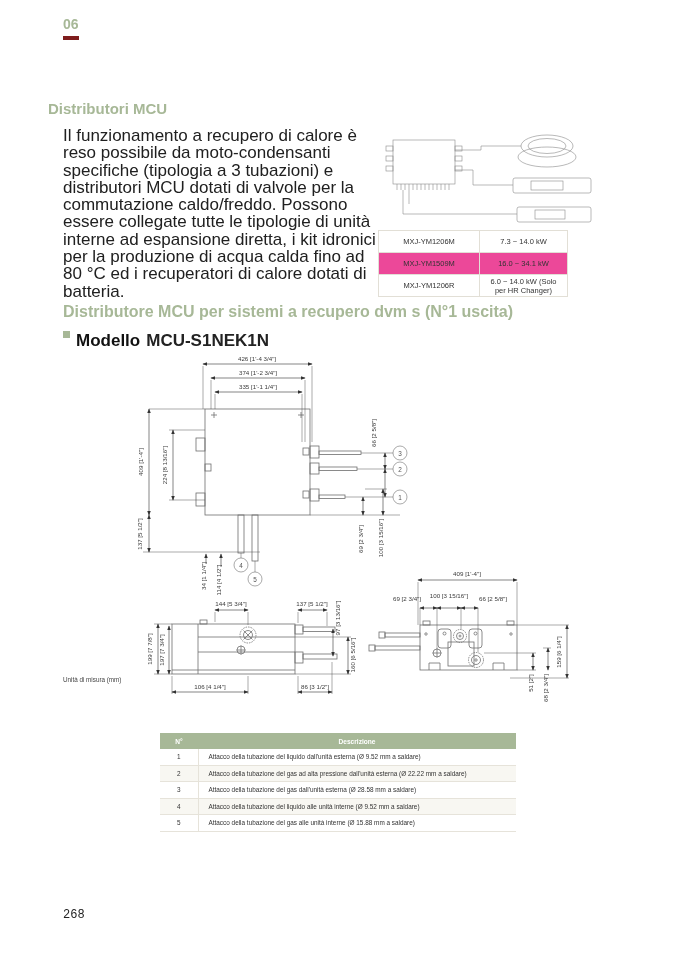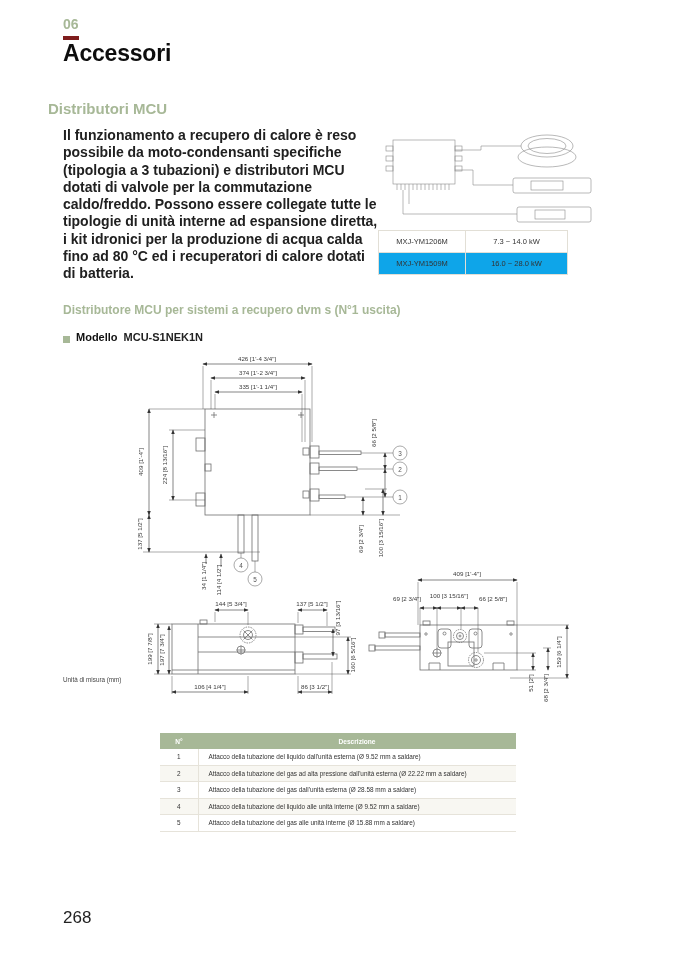--- a/index.html
+++ b/index.html
@@ -3,57 +3,56 @@
 <meta charset="utf-8">
 <style>
   html,body{margin:0;padding:0;background:#e8e8e8;}
   .page{position:relative;width:677px;height:958px;background:#ffffff;overflow:hidden;
         font-family:"Liberation Sans",sans-serif;color:#1d1d1d;}
   .abs{position:absolute;}
   .chapter-num{left:63px;top:16px;font-size:14px;font-weight:700;color:#a7b897;
                border-bottom:4px solid #7f1d1d;padding-bottom:4px;}
   .chapter-title{left:63px;top:40px;font-size:23px;font-weight:700;color:#0d0d0d;letter-spacing:-.2px;}
   .sec1-head{left:48px;top:100px;font-size:15px;font-weight:700;color:#a7b897;}
-  .intro{left:63px;top:127px;width:316px;font-size:14px;line-height:17.3px;color:#202020;font-weight:bold;}
+  .intro{left:63px;top:127px;width:316px;font-size:17px;line-height:17.3px;color:#202020;}
   .intro p{margin:0;}
-  .sec2-head{left:63px;top:303px;font-size:12px;font-weight:700;color:#a7b897;}
-  .model-line{left:63px;top:331px;font-size:11px;display:flex;align-items:flex-end;gap:6px;}
+  .sec2-head{left:63px;top:303px;font-size:16px;font-weight:700;color:#a7b897;}
+  .model-line{left:63px;top:331px;font-size:17px;display:flex;align-items:flex-start;gap:6px;}
   .bullet{width:7px;height:7px;background:#a7b897;display:inline-block;}
   .model-label{font-weight:700;color:#111;}
   .model-value{color:#222;font-weight:bold;}
   
   .models-table{left:378px;top:230px;width:190px;border-collapse:collapse;font-size:7.5px;color:#333;}
-  .models-table td{border:1px solid #e2dfd6;height:21px;text-align:center;padding:0 3px;margin-left:40px;}
-  .models-table tr:nth-child(2) td{background:#0ea5e9;}
+  .models-table td{border:1px solid #e2dfd6;height:21px;text-align:center;padding:0 10px;margin-left:40px;}
+  .models-table tr:nth-child(2) td{background:#ec4899;}
   .models-table td.mcol{width:80px;}
   
   .legend-table{left:160px;top:733px;width:356px;border-collapse:collapse;font-size:6.4px;color:#333;}
   .legend-table th{background:#a7b897;color:#fff;font-weight:700;height:14px;font-size:6.6px;}
   .legend-table th.ncol{width:36px;}
   .legend-table td{border-bottom:1px solid #e6e3da;height:15.5px;padding:0;}
   .legend-table td.ncol{text-align:center;border-right:1px solid #e6e3da;}
   .legend-table td.dcol{padding-left:10px;text-align:left;}
   .legend-table tr:nth-child(even) td{background:#f8f7f2;}
   .units-note{left:8px;top:324px;font-size:6.3px;color:#444;}
-  .page-num{left:63px;top:908px;font-size:17px;color:#222;}
+  .page-num{left:63px;top:908px;font-size:12px;color:#222;font-family:Liberation Mono, monospace;}
   
   .ln{stroke:#6e6e6e;stroke-width:.8;fill:none;}
   .lt{stroke:#8a8a8a;stroke-width:.6;fill:none;}
   .dl{stroke:#555;stroke-width:.5;fill:none;}
   .dm{stroke:#333;stroke-width:.6;fill:none;}
   .dim{font-size:6.2px;fill:#3a3a3a;font-family:"Liberation Sans",sans-serif;}
   .co{font-size:6.4px;fill:#555;font-family:"Liberation Sans",sans-serif;}
 </style>
 </head>
 <body>
 
 <div class="page">
 
   <div class="abs chapter-num">06</div>
-  <div class="abs chapter-title">Accessori</div>
   <div class="abs sec1-head">Distributori MCU</div>
 
   <div class="abs intro">
     <p>Il funzionamento a recupero di calore è reso possibile da moto-condensanti specifiche (tipologia a 3 tubazioni) e distributori MCU dotati di valvole per la commutazione caldo/freddo. Possono essere collegate tutte le tipologie di unità interne ad espansione diretta, i kit idronici per la produzione di acqua calda fino ad 80 °C ed i recuperatori di calore dotati di batteria.</p>
   </div>
 
   <div class="abs" style="left:385px;top:126px;width:220px;height:102px;">
     <svg width="220" height="102" viewBox="0 0 220 102">
       <g class="lt">
         <rect x="8" y="14" width="62" height="44"></rect>
@@ -88,21 +87,25 @@
   </div>
 
   <table class="abs models-table">
     <tbody>
       <tr>
         <td class="mcol">MXJ-YM1206M</td>
         <td>7.3 ~ 14.0 kW</td>
       </tr>
       <tr>
         <td class="mcol">MXJ-YM1509M</td>
-        <td>16.0 ~ 28.0 kW</td>
+        <td>16.0 ~ 34.1 kW</td>
+      </tr>
+      <tr>
+        <td class="mcol">MXJ-YM1206R</td>
+        <td>6.0 ~ 14.0 kW (Solo per HR Changer)</td>
       </tr>
     </tbody>
   </table>
 
   <div class="abs sec2-head">Distributore MCU per sistemi a recupero dvm s (N°1 uscita)</div>
 
   <div class="abs model-line">
     <span class="bullet"></span>
     <span class="model-label">Modello</span>
     <span class="model-value">MCU-S1NEK1N</span>

